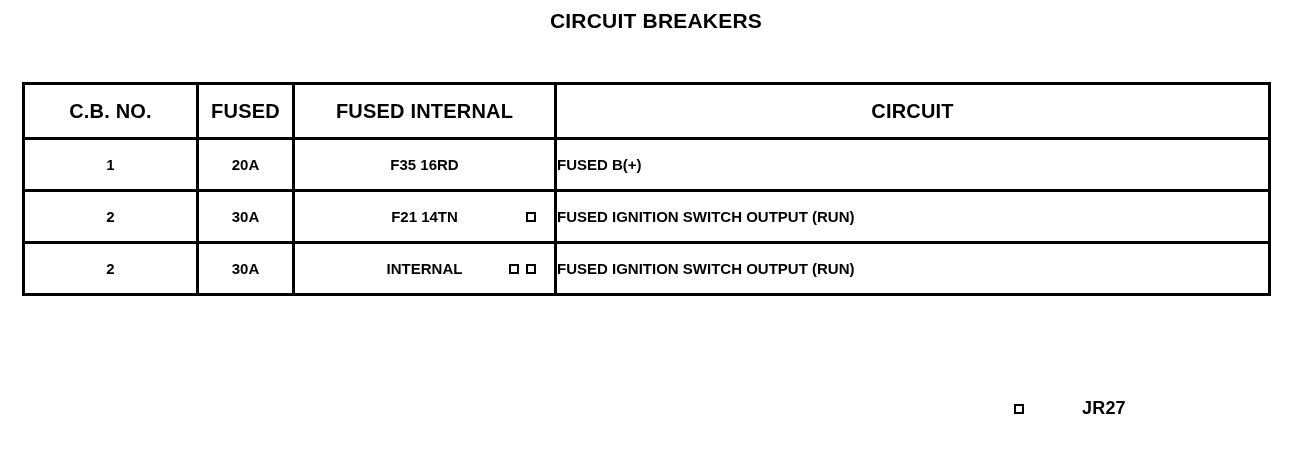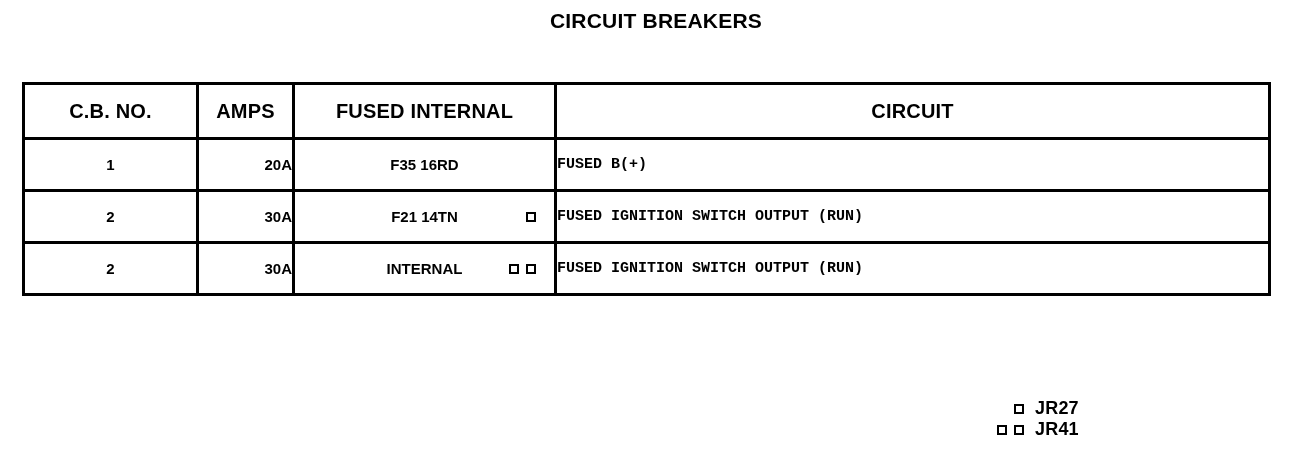--- a/index.html
+++ b/index.html
@@ -61,23 +61,23 @@
   }
 
   
   .col-no    { width: 174px; }
   .col-amps  { width: 96px;  }
   .col-fused { width: 262px; }
   .col-func  { width: 714px; }
 
   
   .cell-no    { text-align: center; }
-  .cell-amps  { text-align: right; padding-left: 18px; }
+  .cell-amps  { text-align: center; padding-left: 18px; }
   .cell-fused { text-align: center; padding-left: 20px; position: relative; }
-  .cell-func  { text-align: left; padding-left: 40px; font-family: Liberation Mono, monospace; }
+  .cell-func  { text-align: left; padding-left: 40px; }
 
   
   .marks {
     position: absolute;
     right: 18px;
     top: 50%;
     transform: translateY(-50%);
     display: flex;
     gap: 7px;
     align-items: center;
@@ -96,20 +96,21 @@
     position: absolute;
     left: 980px;
     top: 398px;
     width: 180px;
   }
   .legend-row {
     display: flex;
     align-items: center;
     height: 21px;
     white-space: nowrap;
+    gap: 47px;
   }
   .legend-marks {
     width: 44px;
     display: flex;
     justify-content: flex-end;
     align-items: center;
     gap: 7px;
   }
   .legend-label {
     font-size: 18px;
@@ -126,21 +127,21 @@
 <table class="cb-table">
   <colgroup>
     <col class="col-no">
     <col class="col-amps">
     <col class="col-fused">
     <col class="col-func">
   </colgroup>
   <thead>
     <tr>
       <th>C.B. NO.</th>
-      <th>AMPS</th>
+      <th>FUSED</th>
       <th>FUSED INTERNAL</th>
       <th>CIRCUIT</th>
     </tr>
   </thead>
   <tbody>
 
     <tr>
       <td class="cell-no">1</td>
       <td class="cell-amps">20A</td>
       <td class="cell-fused">
@@ -178,20 +179,13 @@
   </tbody>
 </table>
 
 <div class="legend">
   <div class="legend-row">
     <span class="legend-marks">
         <span class="sq"></span>
       </span>
     <span class="legend-label">JR27</span>
   </div>
-  <div class="legend-row">
-    <span class="legend-marks">
-        <span class="sq"></span>
-        <span class="sq"></span>
-      </span>
-    <span class="legend-label">JR41</span>
-  </div>
 </div>
 
 </body></html>

